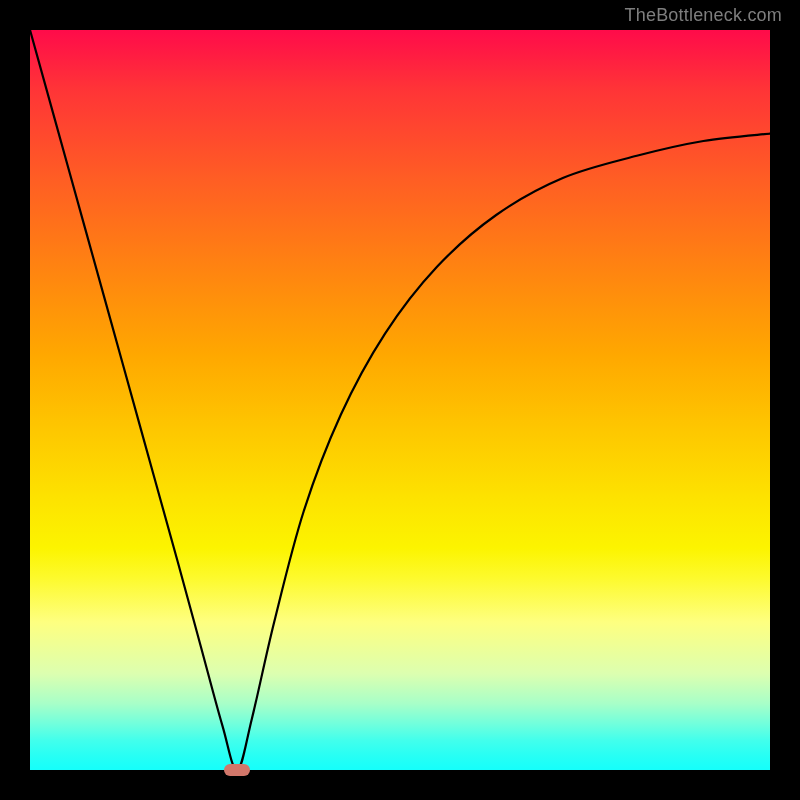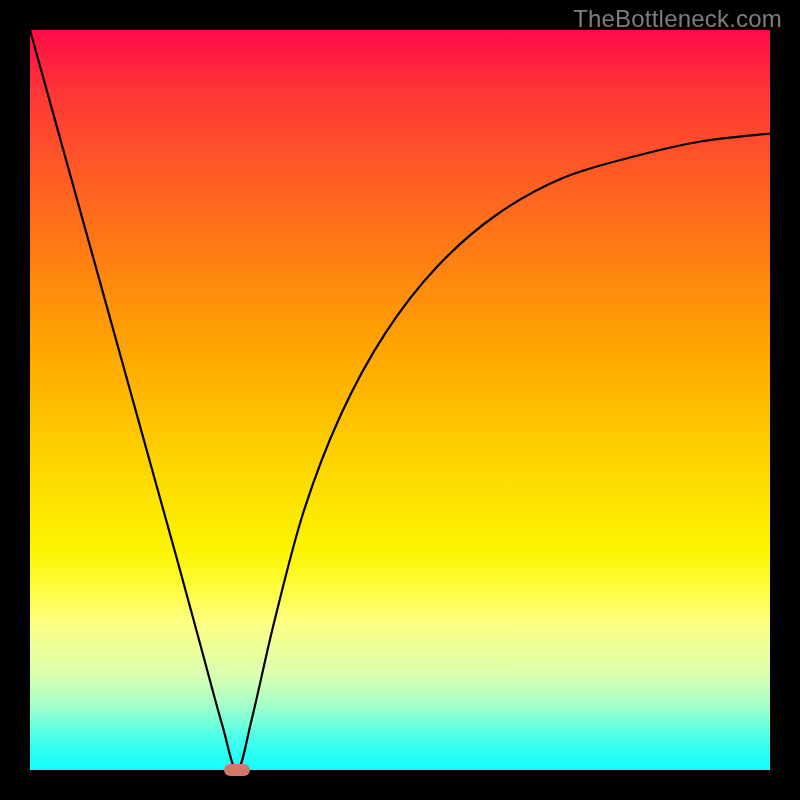--- a/index.html
+++ b/index.html
@@ -54,21 +54,21 @@
     height: 12px;
     border-radius: 6px;
     background: #d2776a;
     transform: translate(-50%, -50%);
   }
   .watermark {
     position: absolute;
     top: 5px;
     right: 18px;
     color: #7e7e7e;
-    font-size: 24px;
+    font-size: 18px;
     letter-spacing: 0.2px;
     font-weight: 400;
     margin-left: 36px;
   }
 </style>
 </head>
 <body>
 
 <div class="frame">
 

